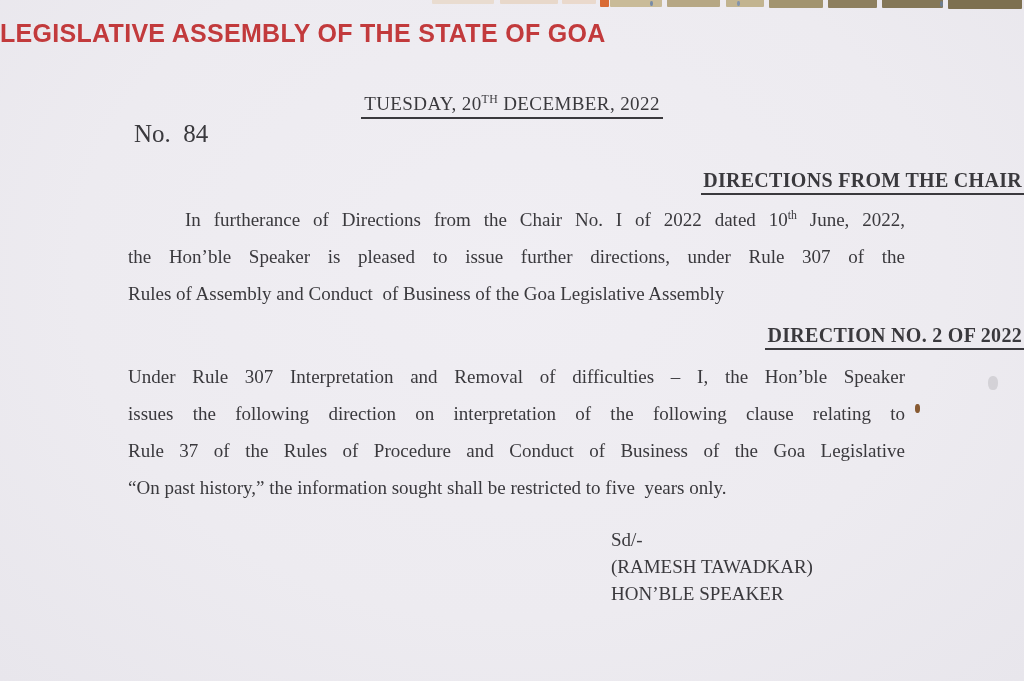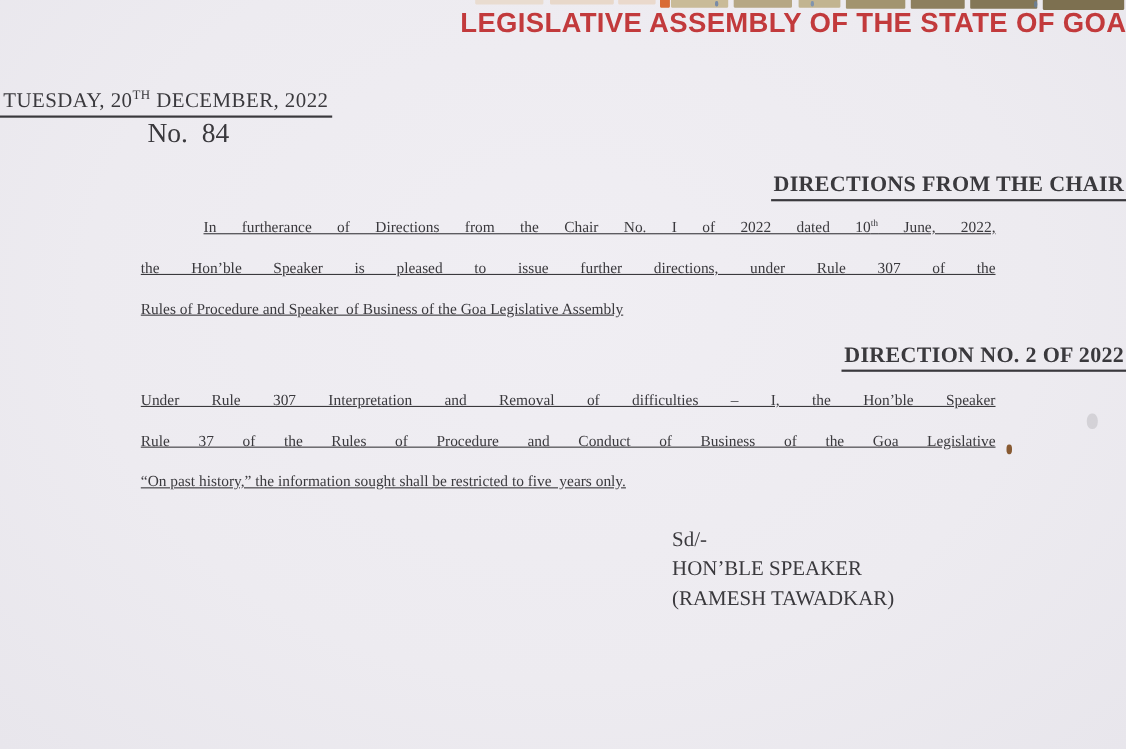--- a/index.html
+++ b/index.html
@@ -11,39 +11,39 @@
     overflow:hidden;
     font-family:"Liberation Serif", serif;
     color:#3a393d;
   }
   
   .photo-strip{position:absolute;top:0;left:0;width:1024px;height:10px;}
   .photo-strip .seg{position:absolute;top:0;border-radius:0 0 1px 1px;}
   .speck{position:absolute;border-radius:45%;}
   
   .org-title{
-    padding-top:6px;
-    text-align:right;
+    padding-top:18px;
+    text-align:left;
     font-family:"Liberation Sans", sans-serif;
     font-weight:bold;
     font-size:25px;
     line-height:30px;
     letter-spacing:0.3px;
     color:#c23a3c;
   }
   
-  .date-row{margin-top:44px;text-align:left;font-size:19px;line-height:24px;}
+  .date-row{margin-top:44px;text-align:center;font-size:19px;line-height:24px;}
   .date-inner{display:inline-block;border-bottom:2px solid #3a393d;padding:0 3px 1px 3px;letter-spacing:0.4px;}
   sup.sp{font-size:0.62em;vertical-align:super;line-height:0;}
   .notice-number{margin:4px 0 0 134px;font-size:25px;line-height:22px;white-space:pre;}
   
   .center-heading{margin-top:23px;text-align:right;font-size:20px;line-height:24px;font-weight:bold;}
   .center-heading .hd{display:inline-block;border-bottom:2px solid #3a393d;padding:0 2px 1px 2px;letter-spacing:0.3px;}
   
-  .body-block{margin-left:128px;width:777px;font-size:14px;line-height:37px;text-decoration:underline;}
+  .body-block{margin-left:128px;width:777px;font-size:19px;line-height:37px;}
   .intro{margin-top:6px;}
   .jline{text-align:justify;text-align-last:justify;}
   .lline{text-align:left;white-space:pre-wrap;}
   .indent{text-indent:57px;}
   .dir-head{margin-top:11px;}
   .dir-para{margin-top:8px;}
   .rule-para{margin-top:0;}
   .bold{font-weight:bold;}
   
   .signature{margin:20px 0 0 611px;width:236px;text-align:left;font-size:19px;line-height:27px;}
@@ -75,40 +75,41 @@
 
   <div class="notice-number">No.  84</div>
 
   <div class="center-heading">
     <span class="hd">DIRECTIONS FROM THE CHAIR</span>
   </div>
 
   <div class="body-block intro">
     <div class="jline indent"><span>In furtherance of Directions from the Chair No. I of 2022 dated 10</span><sup class="sp">th</sup><span> June, 2022,</span></div>
     <div class="jline">the Hon’ble Speaker is pleased to issue further directions, under Rule 307 of the</div>
-    <div class="lline">Rules of Procedure and Speaker  of Business of the Goa Legislative Assembly</div>
+    <div class="lline">Rules of Assembly and Conduct  of Business of the Goa Legislative Assembly</div>
   </div>
 
   <div class="center-heading dir-head">
     <span class="hd">DIRECTION NO. 2 OF 2022</span>
   </div>
 
   <div class="body-block dir-para">
     <div class="jline">Under Rule 307 Interpretation and Removal of difficulties – I, the Hon’ble Speaker</div>
+    <div class="jline">issues the following direction on interpretation of the following clause relating to</div>
     <div class="jline">Rule 37 of the Rules of Procedure and Conduct of Business of the Goa Legislative</div>
   </div>
 
   <div class="body-block rule-para">
     <div class="lline">“On past history,” the information sought shall be restricted to five  years only.</div>
   </div>
 
   <div class="signature">
     <div>Sd/-</div>
+    <div>(RAMESH TAWADKAR)</div>
     <div>HON’BLE SPEAKER</div>
-    <div>(RAMESH TAWADKAR)</div>
   </div>
 
 <div class="speck" style="left: 650px; top: 1px; width: 3px; height: 5px; background: rgb(111, 134, 168); opacity: 0.9;"></div>
     <div class="speck" style="left: 737px; top: 1px; width: 3px; height: 5px; background: rgb(122, 144, 176); opacity: 0.9;"></div>
     <div class="speck" style="left: 940px; top: 1px; width: 3px; height: 6px; background: rgb(104, 128, 159); opacity: 0.8;"></div>
     <div class="speck" style="left: 915px; top: 404px; width: 5px; height: 9px; background: rgb(124, 74, 29); opacity: 0.9;"></div>
     <div class="speck" style="left: 988px; top: 376px; width: 10px; height: 14px; background: rgb(154, 154, 160); opacity: 0.3;"></div>
   </div>
 
 </body></html>

